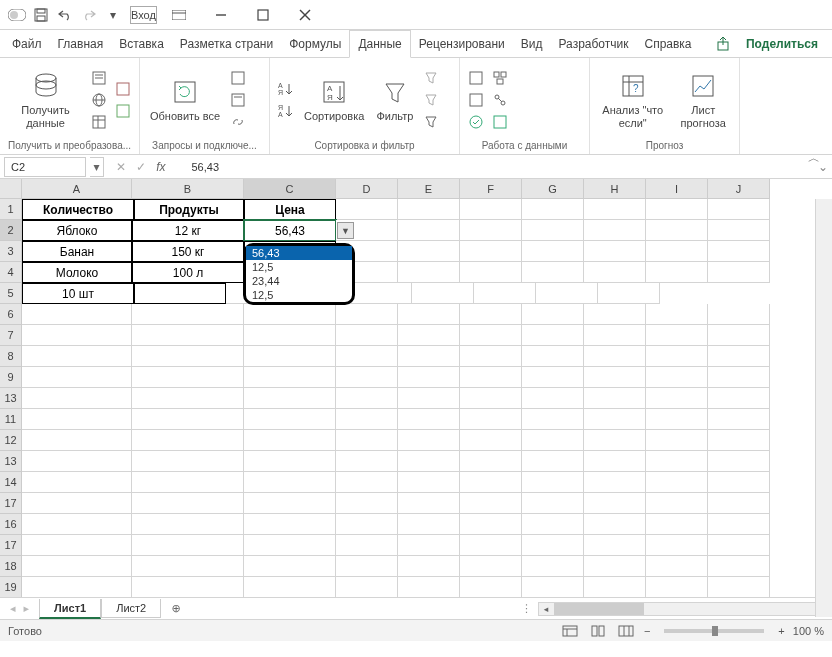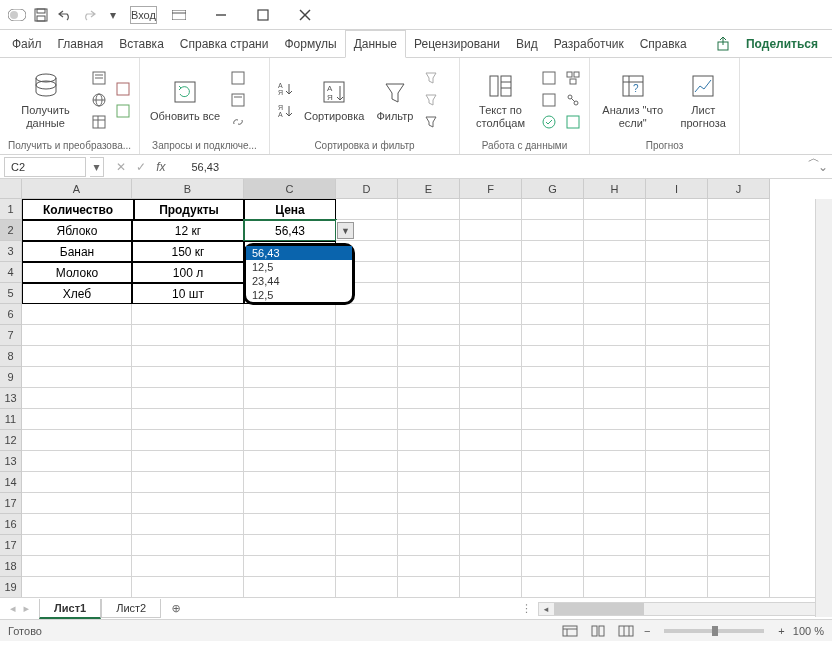--- a/index.html
+++ b/index.html
@@ -124,21 +124,21 @@
           <line x1="11" y1="1" x2="1" y2="11" stroke="#444" stroke-width="1.4"></line>
         </svg>
       </div>
   </div>
 </div>
 
 <div class="menubar">
   <div class="menu-item">Файл</div>
   <div class="menu-item">Главная</div>
   <div class="menu-item">Вставка</div>
-  <div class="menu-item">Справка страни</div>
+  <div class="menu-item">Разметка страни</div>
   <div class="menu-item">Формулы</div>
   <div class="menu-item active">Данные</div>
   <div class="menu-item">Рецензировани</div>
   <div class="menu-item">Вид</div>
   <div class="menu-item">Разработчик</div>
   <div class="menu-item">Справка</div>
   <div class="share-btn">
     <svg width="14" height="14">
         <rect x="2" y="5" width="10" height="8" fill="none" stroke="#217346"></rect>
         <path d="M7 8 V1 M4 3 L7 0 L10 3" fill="none" stroke="#217346"></path>
@@ -283,31 +283,20 @@
             <svg width="16" height="16">
               <path d="M3 3 H13 L10 8 V13 L6 11 V8 Z" fill="none" stroke="#666"></path>
             </svg>
           </div>
       </div>
     </div>
     <div class="ribbon-group-label">Сортировка и фильтр</div>
   </div>
   <div class="ribbon-group" style="width:130px">
     <div class="ribbon-group-body">
-      <div class="big-btn">
-        <div class="big-btn-icon">
-            <svg width="28" height="28">
-              <rect x="3" y="4" width="8" height="20" fill="none" stroke="#555"></rect>
-              <rect x="14" y="4" width="10" height="20" fill="none" stroke="#555"></rect>
-              <line x1="14" y1="10" x2="24" y2="10" stroke="#555"></line>
-              <line x1="14" y1="16" x2="24" y2="16" stroke="#555"></line>
-            </svg>
-          </div>
-        <div class="big-btn-label">Текст по столбцам</div>
-      </div>
       <div class="small-col">
         <div class="small-btn">
             <svg width="16" height="16">
               <rect x="2" y="2" width="12" height="12" fill="none" stroke="#666"></rect>
             </svg>
           </div>
         <div class="small-btn">
             <svg width="16" height="16">
               <rect x="2" y="2" width="12" height="12" fill="none" stroke="#666"></rect>
             </svg>
@@ -461,21 +450,20 @@
         <div class="cell db" style="width: 92px;"></div>
         <div class="cell" style="width: 62px;"></div>
         <div class="cell" style="width: 62px;"></div>
         <div class="cell" style="width: 62px;"></div>
         <div class="cell" style="width: 62px;"></div>
         <div class="cell" style="width: 62px;"></div>
         <div class="cell" style="width: 62px;"></div>
         <div class="cell" style="width: 62px;"></div>
       </div>
       <div class="cell-row">
-        <div class="cell db" style="width: 110px;">Хлеб</div>
         <div class="cell db" style="width: 112px;">10 шт</div>
         <div class="cell db" style="width: 92px;"></div>
         <div class="cell" style="width: 62px;"></div>
         <div class="cell" style="width: 62px;"></div>
         <div class="cell" style="width: 62px;"></div>
         <div class="cell" style="width: 62px;"></div>
         <div class="cell" style="width: 62px;"></div>
         <div class="cell" style="width: 62px;"></div>
         <div class="cell" style="width: 62px;"></div>
       </div>

